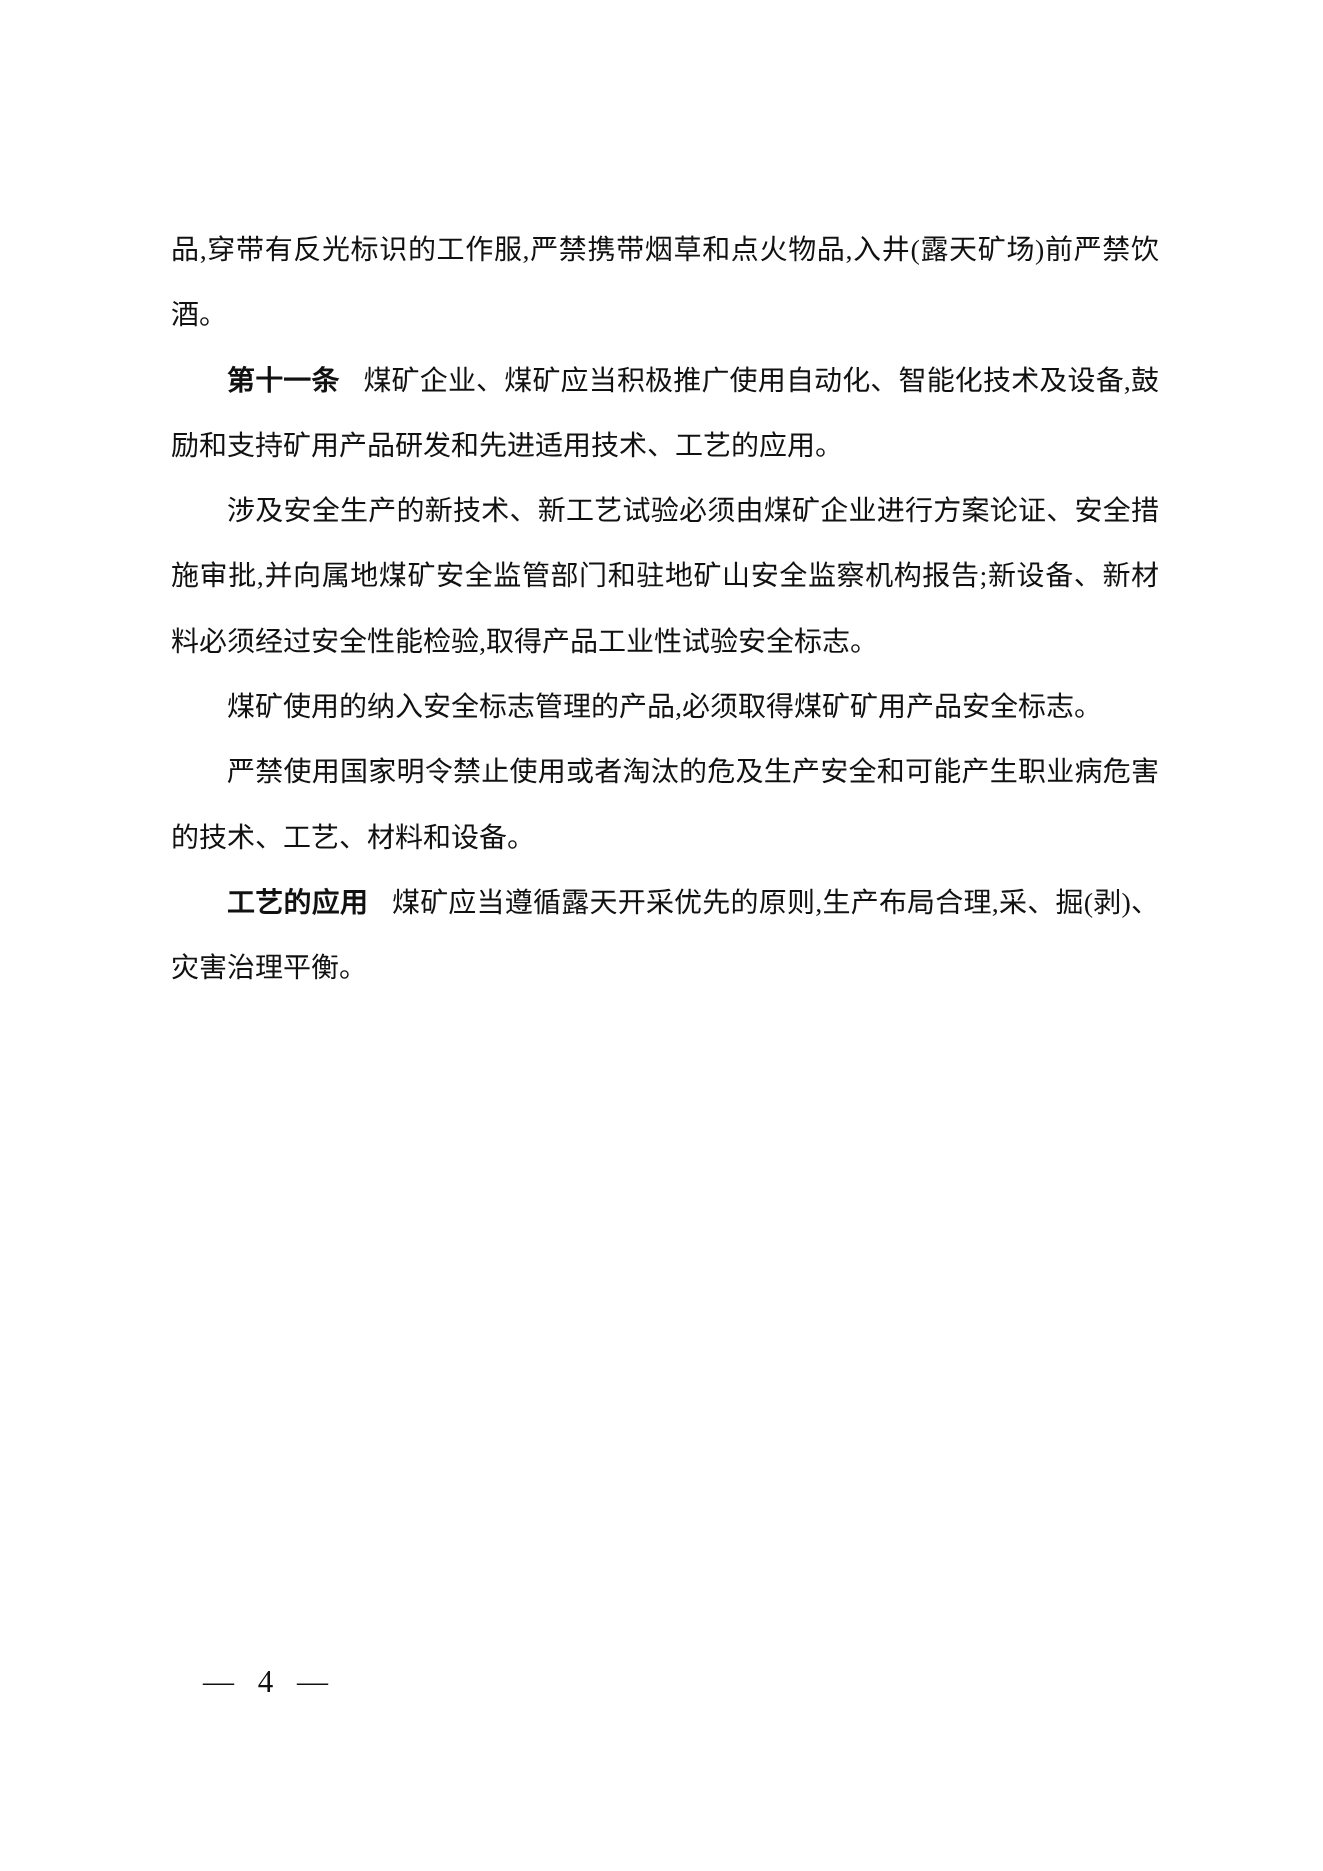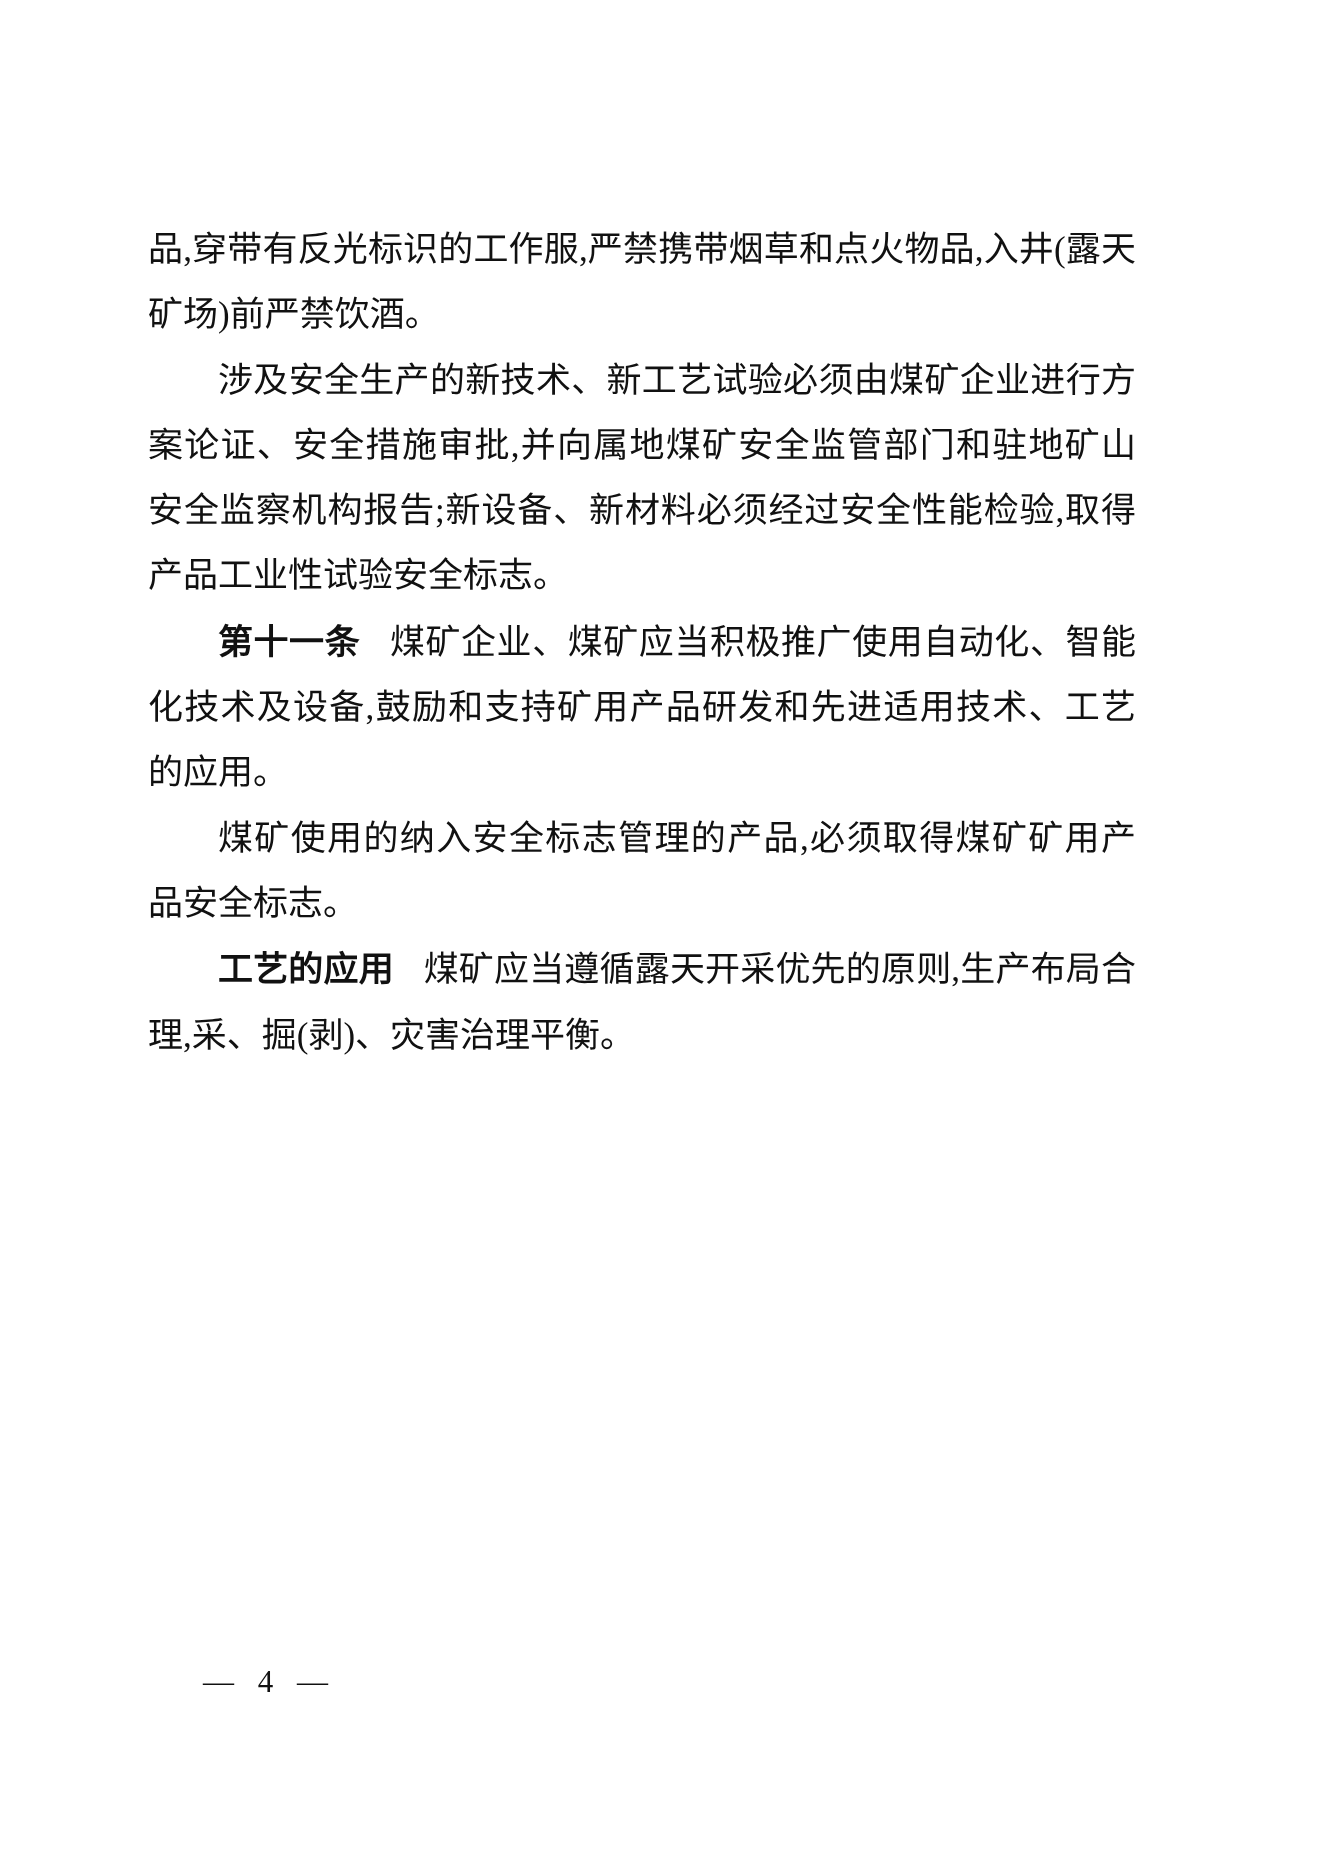--- a/index.html
+++ b/index.html
@@ -10,24 +10,24 @@
   .page {
     position: relative;
     width: 1323px;
     height: 1871px;
     background: #ffffff;
     overflow: hidden;
     font-family: "Liberation Serif", "DejaVu Serif", serif;
   }
   .content {
     position: absolute;
-    left: 148px;
+    left: 171px;
     top: 217px;
     width: 988px;
-    font-size: 35px;
+    font-size: 28px;
     line-height: 65.3px;
     color: #111111;
     text-align: justify;
     font-family: "Liberation Serif", "DejaVu Serif", serif;
   }
   p.para {
     margin: 0;
     padding: 0;
     word-break: break-all;
   }
@@ -49,21 +49,22 @@
     word-spacing: 16px;
     font-family: "Liberation Serif", "DejaVu Serif", serif;
   }
 </style>
 </head>
 <body>
 
 <div class="page">
   <main class="content">
       <p class="para"><span>品,穿带有反光标识的工作服,严禁携带烟草和点火物品,入井(露天矿场)前严禁饮酒。</span></p>
+      <p class="para indent"><span class="lead">第十一条</span><span>煤矿企业、煤矿应当积极推广使用自动化、智能化技术及设备,鼓励和支持矿用产品研发和先进适用技术、工艺的应用。</span></p>
       <p class="para indent"><span>涉及安全生产的新技术、新工艺试验必须由煤矿企业进行方案论证、安全措施审批,并向属地煤矿安全监管部门和驻地矿山安全监察机构报告;新设备、新材料必须经过安全性能检验,取得产品工业性试验安全标志。</span></p>
-      <p class="para indent"><span class="lead">第十一条</span><span>煤矿企业、煤矿应当积极推广使用自动化、智能化技术及设备,鼓励和支持矿用产品研发和先进适用技术、工艺的应用。</span></p>
       <p class="para indent"><span>煤矿使用的纳入安全标志管理的产品,必须取得煤矿矿用产品安全标志。</span></p>
+      <p class="para indent"><span>严禁使用国家明令禁止使用或者淘汰的危及生产安全和可能产生职业病危害的技术、工艺、材料和设备。</span></p>
       <p class="para indent"><span class="lead">工艺的应用</span><span>煤矿应当遵循露天开采优先的原则,生产布局合理,采、掘(剥)、灾害治理平衡。</span></p>
     </main>
   <footer class="page-footer">
     <span>— 4 —</span>
   </footer>
 </div>
 
 </body></html>

